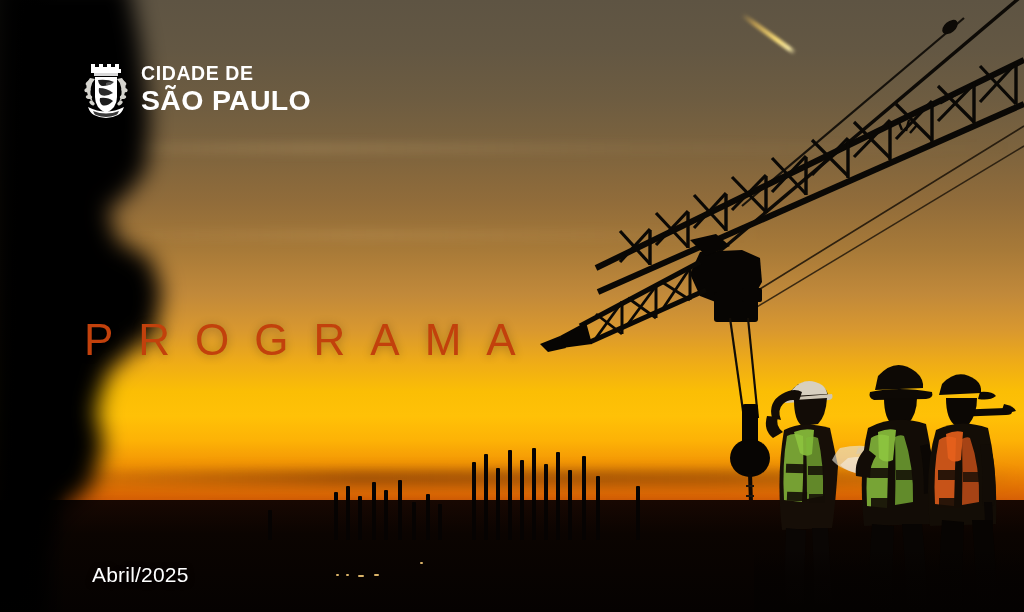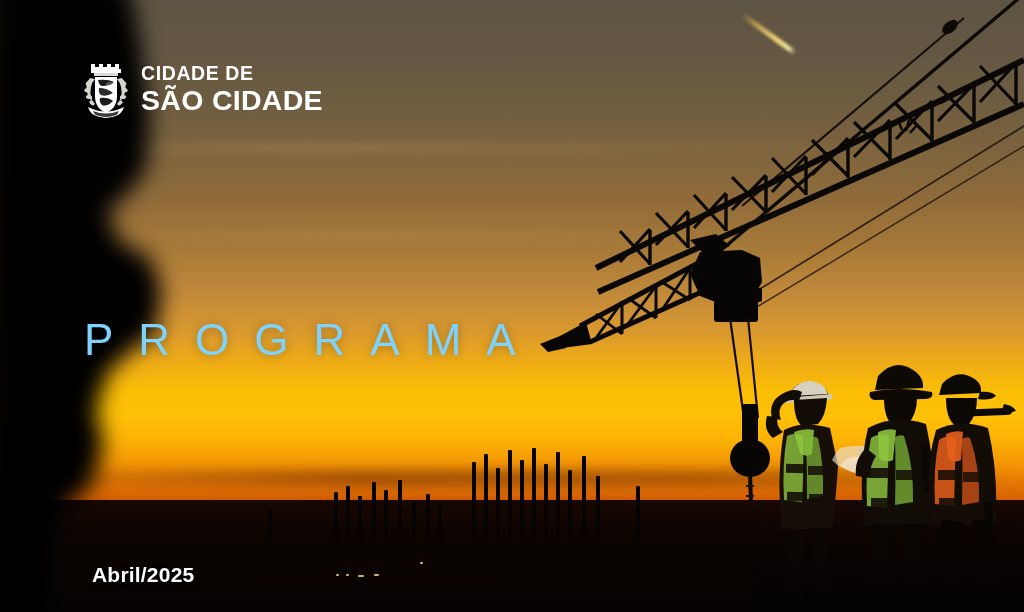--- a/index.html
+++ b/index.html
@@ -98,36 +98,36 @@
     letter-spacing:.6px;margin-bottom:3px;
   }
   .logo-l2{
     color:#fff;font-weight:bold;font-size:28.5px;
     letter-spacing:.3px;
   }
 
   
   .title-block{position:absolute;left:84px;top:318px;z-index:6;}
   .t-programa{
-    color:#7dd3fc;font-size:44px;font-weight:300;
+    color:#c2410c;font-size:44px;font-weight:300;
     letter-spacing:25px;line-height:1;
     margin:0 0 6px 0;
     text-shadow:0 1px 10px rgba(0,0,0,.28);
   }
   .t-line2,.t-line3{
     color:#fff;font-weight:bold;line-height:1;margin:0;
     text-shadow:0 2px 12px rgba(0,0,0,.30);
   }
   .t-line2{font-size:62px;letter-spacing:-1.2px;margin-bottom:6px;}
   .t-line3{font-size:62px;letter-spacing:-1.2px;}
 
   
   .date{
     position:absolute;left:92px;top:563px;z-index:6;
-    color:#fff;font-weight:bold;font-size:21px;letter-spacing:.2px;
+    color:#fff;font-weight:normal;font-size:21px;letter-spacing:.2px;
     text-shadow:0 1px 6px rgba(0,0,0,.6);
   }
 </style>
 </head>
 <body>
 
 <div class="slide">
 
   <div class="sky"></div>
   <div class="haze h1"></div>
@@ -409,21 +409,21 @@
       <path d="M16,22 q10,-1 16,2 q-6,4 -11,4 q-4,0 -5,-6 z" fill="#1c1c1c"></path>
       <path d="M17,30 q8,0 14,5 q-7,4 -12,2 q-3,-2 -2,-7 z" fill="#2a2a2a"></path>
       <path d="M18,40 q8,-1 13,3 q-6,6 -11,4 q-3,-3 -2,-7 z" fill="#1c1c1c"></path>
       <path d="M24,25 q4,-2 7,0 q-3,3 -7,2 z" fill="#555"></path>
 
       <path d="M6,49 q18,9 36,0 q-2,6 -6,8 q-12,6 -24,0 q-4,-2 -6,-8 z" fill="#ffffff"></path>
       <path d="M11,53 q13,5 26,0 q-1,3 -3,4 q-10,4 -20,0 q-2,-1 -3,-4 z" fill="#3a3a3a"></path>
     </svg>
     <div class="logo-words">
       <span class="logo-l1">CIDADE DE</span>
-      <span class="logo-l2">SÃO CIDADE</span>
+      <span class="logo-l2">SÃO PAULO</span>
     </div>
   </div>
 
   <div class="title-block">
     <div class="t-programa">PROGRAMA</div>
   </div>
 
   <div class="date">Abril/2025</div>
 
 </div>

